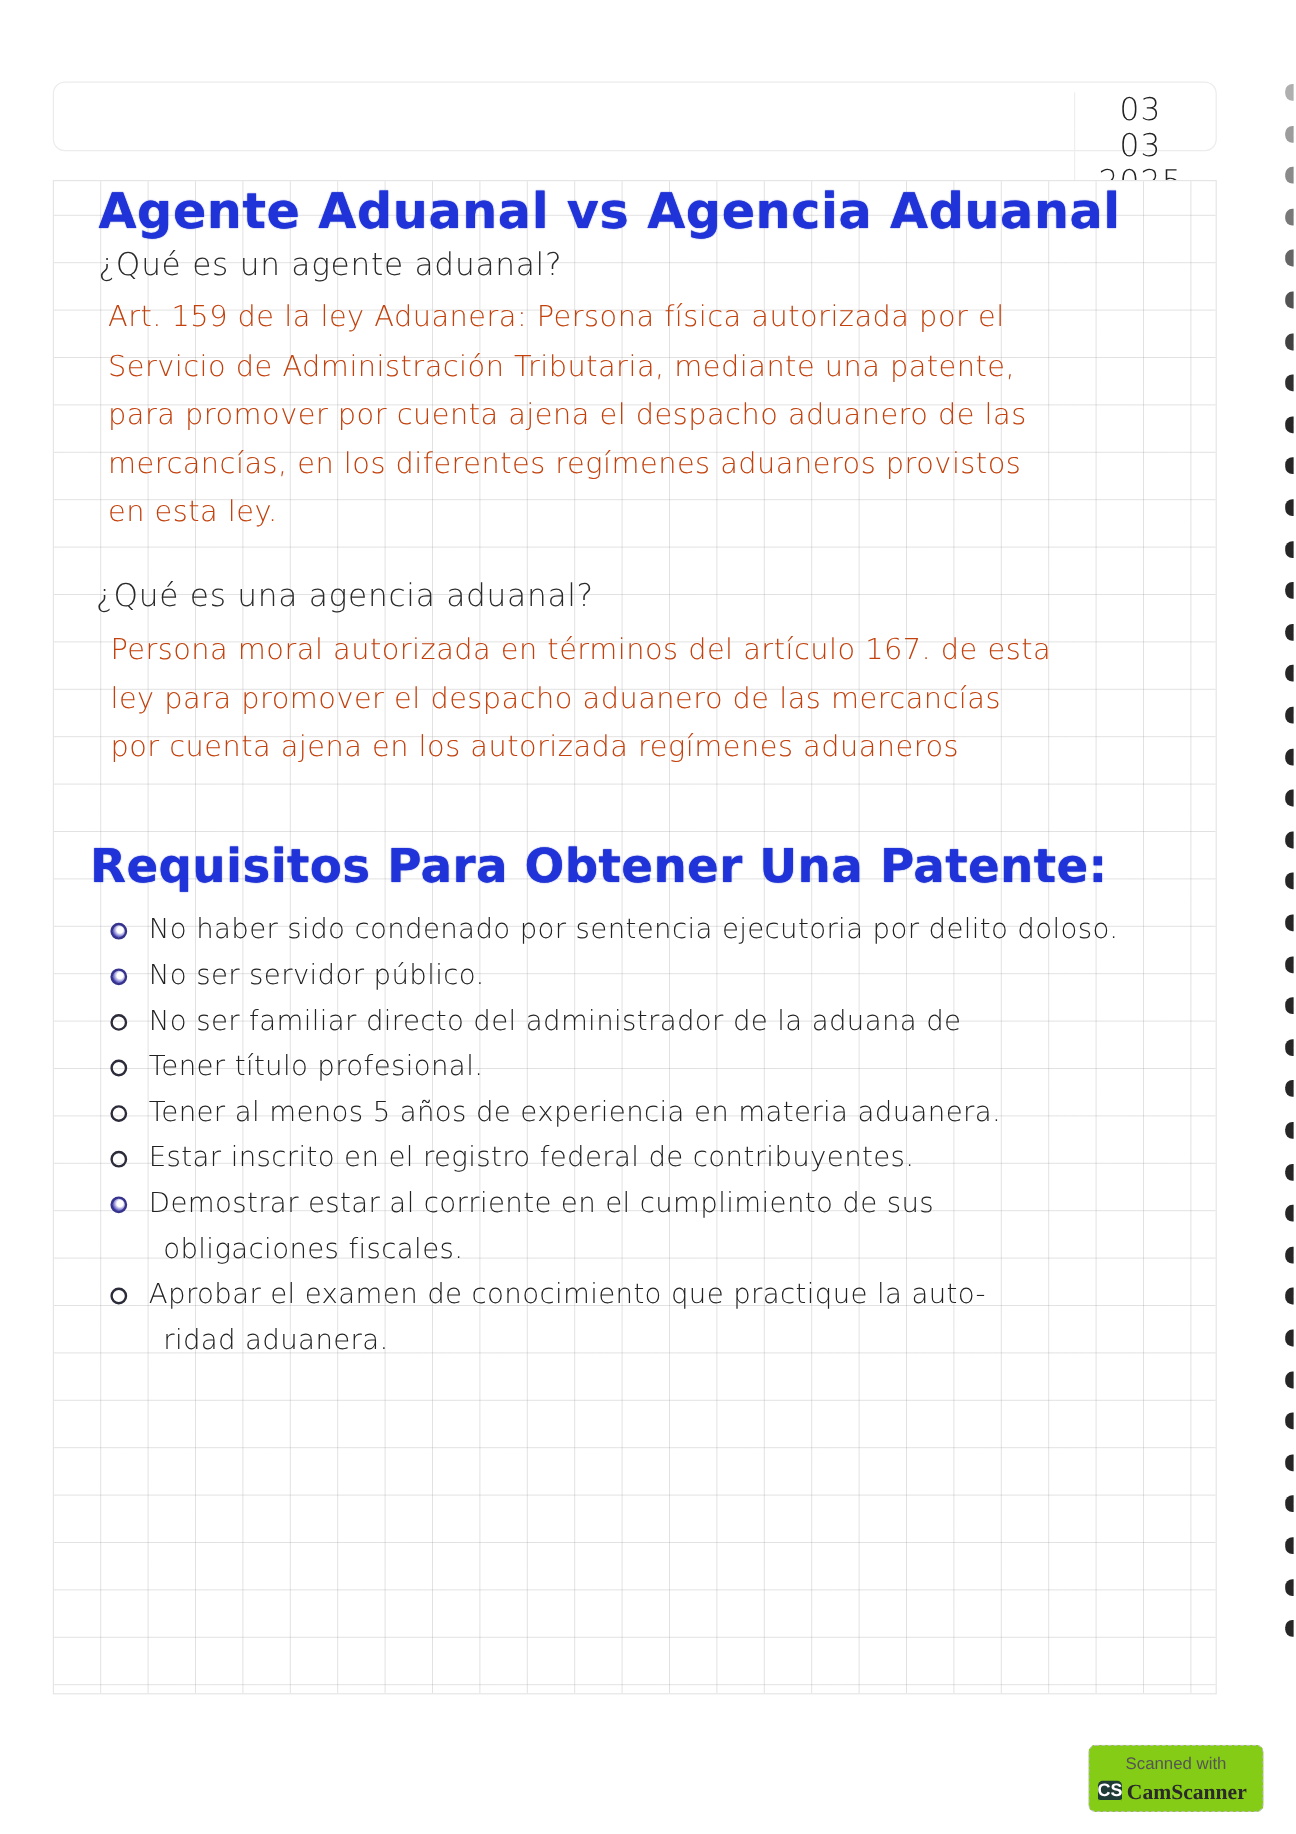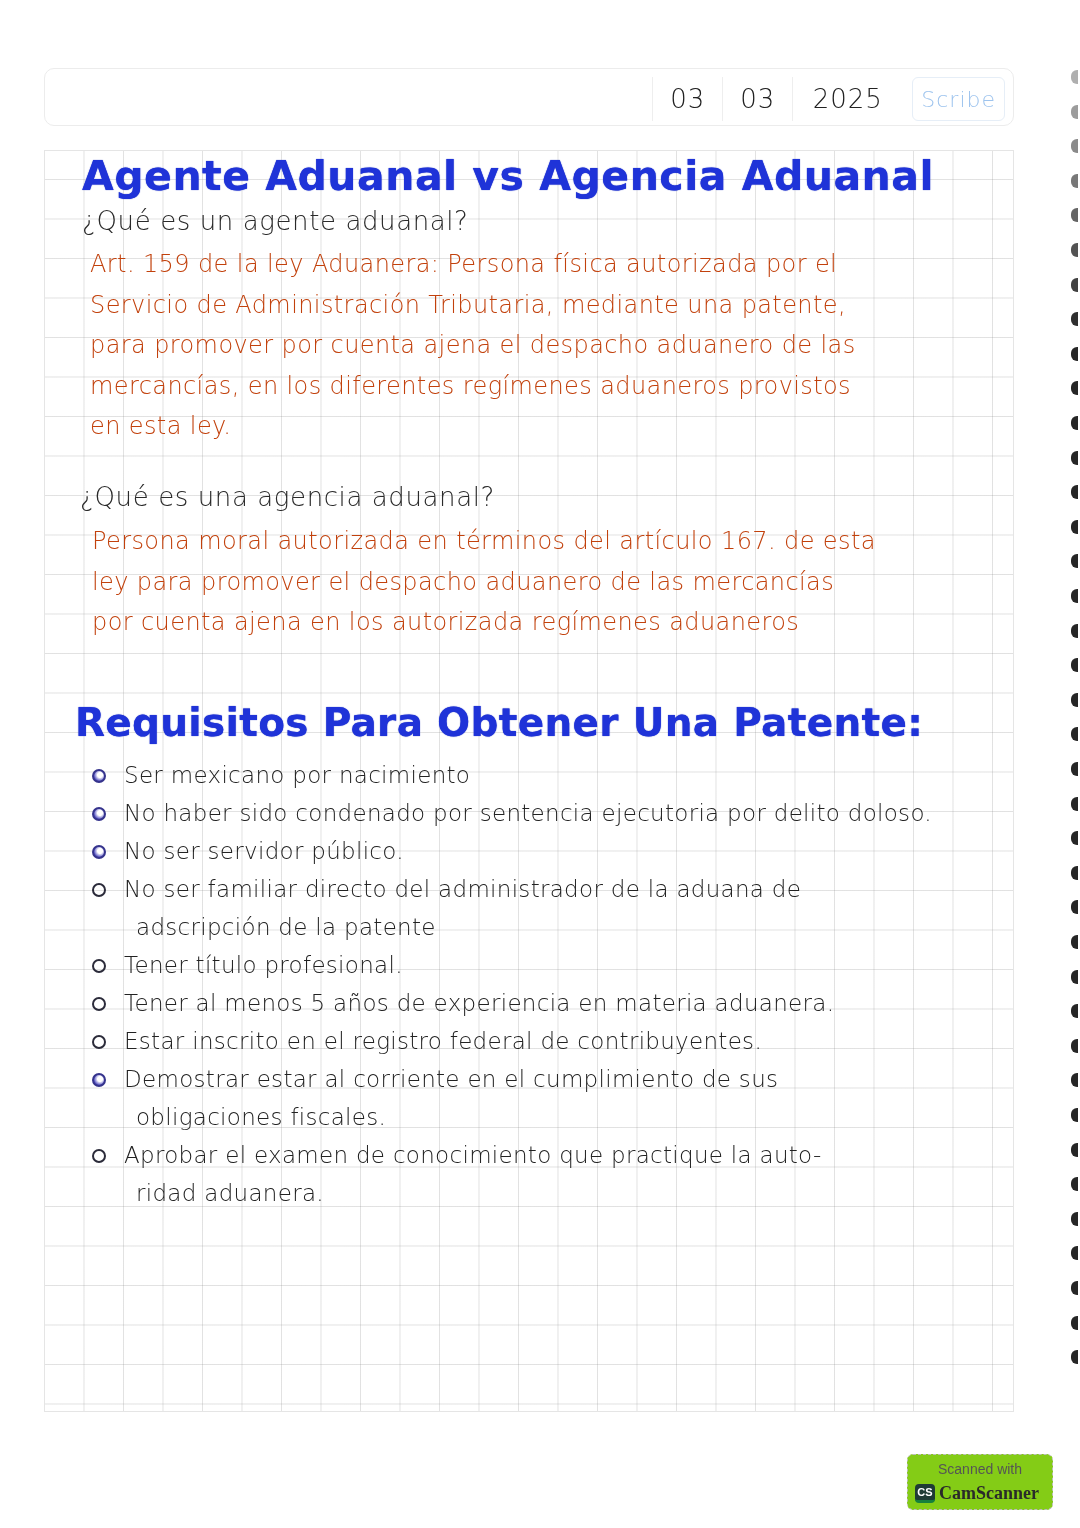--- a/index.html
+++ b/index.html
@@ -7,21 +7,21 @@
     width:1080px; height:1528px; position:relative; overflow:hidden;
     background:#ffffff;
     font-family:"DejaVu Sans", sans-serif;
     color:#1c1c1c;
   }
   .date-box {
     position:absolute; left:44px; top:68px; width:970px; height:58px;
     border:1px solid #ececec; border-radius:10px; box-sizing:border-box;
   }
   .date-cells {
-    position:absolute; right:8px; top:8px; display:flex; gap:0; height:44px;
+    position:absolute; right:8px; top:8px; display:flex; gap:0; height:44px;flex-direction:column;
   }
   .date-cell {
     height:44px; min-width:70px; padding:0 8px; box-sizing:border-box;
     border-left:1px solid #eeeeee;
     display:flex; align-items:center; justify-content:center;
     font-size:26px; letter-spacing:1px; color:#222;
     font-family:"DejaVu Sans", sans-serif; font-weight:300;
   }
   .date-cell.brand {
     color:#9ec4ee; font-size:22px; border:1px solid #e6eef7; border-radius:6px; margin-left:10px;
@@ -91,23 +91,23 @@
   }
   .cs-top {
     position:absolute; left:0; right:0; top:6px; text-align:center;
     font-family:"Liberation Sans", sans-serif; font-size:14px; color:#555;
   }
   .cs-bottom {
     position:absolute; left:7px; top:28px; display:flex; align-items:center; gap:4px;
   }
   .cs-logo {
     width:20px; height:19px; border-radius:4px; background:#1f3b35;
-    color:#fff; font-family:"Liberation Sans", sans-serif; font-weight:bold; font-size:11px;
+    color:#fff; font-family:"Liberation Sans", sans-serif; font-weight:bold; font-size:15px;
     display:flex; align-items:center; justify-content:center;
-    border-bottom:3px solid #15803d; box-sizing:border-box;
+    border-bottom:3px solid #84cc16; box-sizing:border-box;
   }
   .cs-name {
     font-family:Liberation Serif, serif; font-size:18px; font-weight:bold; color:#2a2a2a;
   }
 </style>
 </head>
 <body>
 
 <div class="date-box">
   <div class="date-cells">
@@ -135,34 +135,29 @@
 <div class="para" style="left:92px; top:521px;">
   <span class="line">Persona moral autorizada en términos del artículo 167. de esta</span>
   <span class="line">ley para promover el despacho aduanero de las mercancías</span>
   <span class="line">por cuenta ajena en los autorizada regímenes aduaneros</span>
 </div>
 
 <div class="req-title">Requisitos Para Obtener Una Patente:</div>
 <ul class="req-list">
   <li class="req-item">
     <span class="bullet blue"></span>
-    <span class="line">Ser mexicano por nacimiento</span>
-  </li>
-  <li class="req-item">
-    <span class="bullet blue"></span>
     <span class="line">No haber sido condenado por sentencia ejecutoria por delito doloso.</span>
   </li>
   <li class="req-item">
     <span class="bullet blue"></span>
     <span class="line">No ser servidor público.</span>
   </li>
   <li class="req-item">
     <span class="bullet"></span>
     <span class="line">No ser familiar directo del administrador de la aduana de</span>
-    <span class="line cont">adscripción de la patente</span>
   </li>
   <li class="req-item">
     <span class="bullet"></span>
     <span class="line">Tener título profesional.</span>
   </li>
   <li class="req-item">
     <span class="bullet"></span>
     <span class="line">Tener al menos 5 años de experiencia en materia aduanera.</span>
   </li>
   <li class="req-item">

